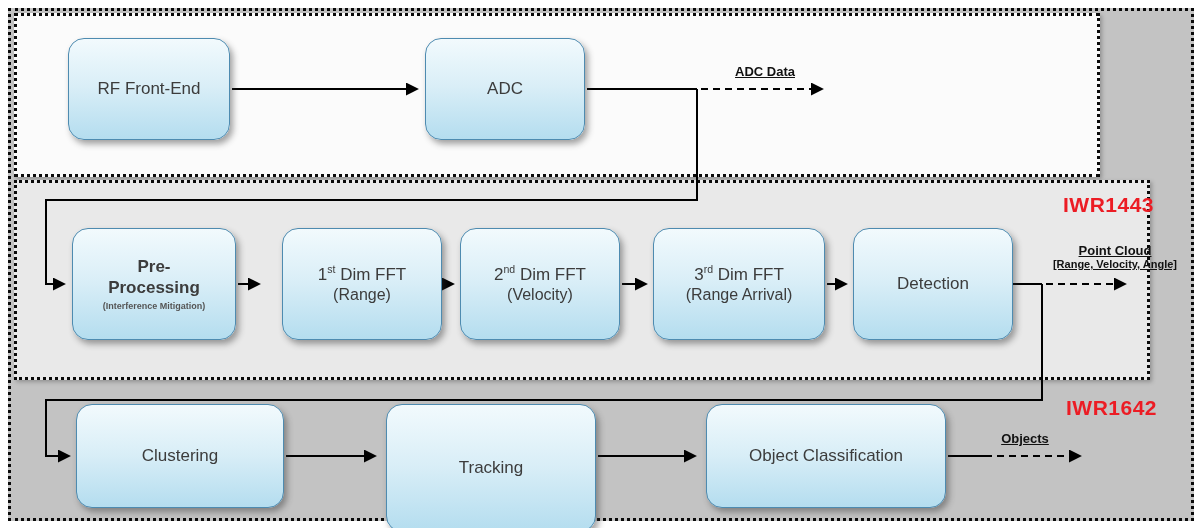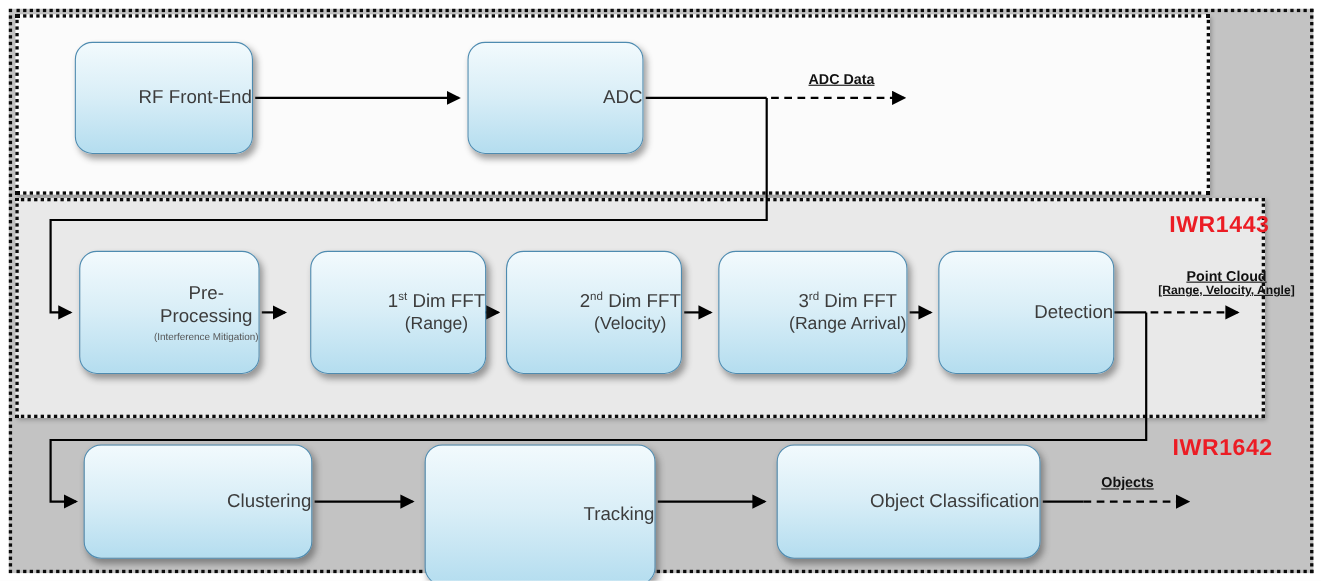--- a/index.html
+++ b/index.html
@@ -17,21 +17,21 @@
   .mid-region{left:14px;top:180px;width:1136px;height:200px;background:var(--mid-bg);box-shadow:2px 2px 4px rgba(0,0,0,0.25);}
 
   .chip-label{position:absolute;font-weight:bold;font-size:21px;color:var(--label-red);letter-spacing:0.5px;}
 
   .node{
     position:absolute;
     border:1.5px solid var(--box-border);
     border-radius:16px;
     background:linear-gradient(180deg,var(--box-top) 0%,var(--box-mid) 48%,var(--box-bottom) 100%);
     box-shadow:3px 4px 6px rgba(50,50,50,0.45);
-    display:flex;align-items:center;justify-content:flex-end;text-align:center;
+    display:flex;align-items:center;justify-content:center;text-align:center;
     color:var(--text);font-size:17px;line-height:1.25;
   }
   .node-note{font-size:9px;margin-top:2px;color:#555;}
   .node-subline{font-size:16px;}
   sup{font-size:0.62em;}
 
   .out-label{position:absolute;font-weight:bold;color:#111;text-align:center;text-decoration:underline;}
   .out-label .l1{font-size:13px;}
   .out-label .l2{font-size:11px;}
 
@@ -71,21 +71,21 @@
     <path class="wire dashed" d="M985 456 H1080" marker-end="url(#arr)"></path>
   </svg>
 
   <div class="node" style="left:68px;top:38px;width:162px;height:102px;">
     <div>RF Front-End</div>
   </div>
   <div class="node" style="left:425px;top:38px;width:160px;height:102px;border-radius:16px;">
     <div>ADC</div>
   </div>
 
-  <div class="node" style="left:72px;top:228px;width:164px;height:112px;">
+  <div class="node" style="left:72px;top:228px;width:164px;height:112px;font-weight:bold;">
     <div>
       <div>Pre-</div>
       <div>Processing</div>
       <div class="node-note">(Interference Mitigation)</div>
     </div>
   </div>
   <div class="node" style="left:266px;top:228px;width:160px;height:112px;margin-left:16px;">
     <div>
       <span>1</span><sup>st</sup><span> Dim FFT</span>
       <div class="node-subline">(Range)</div>

